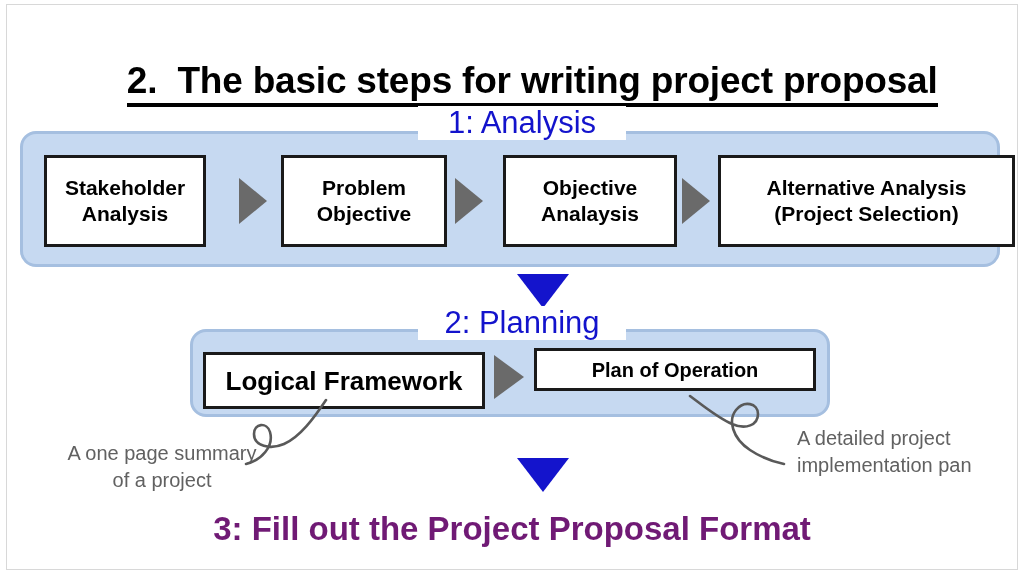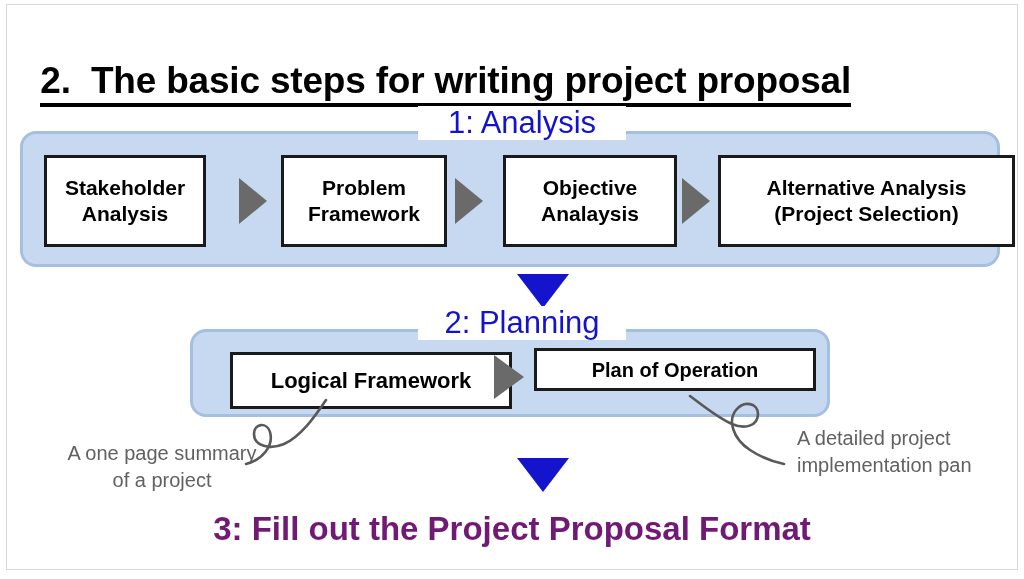--- a/index.html
+++ b/index.html
@@ -29,20 +29,21 @@
     box-sizing: border-box;
     pointer-events: none;
   }
 
   
   .title {
     position: absolute;
     left: 0;
     top: 18px;
     width: 1024px;
+    text-align: center;
     font-family: "Liberation Sans Narrow", "Liberation Sans", sans-serif;
     font-weight: bold;
     font-size: 37px;
     color: #000000;
     letter-spacing: -0.2px;
     white-space: pre;
   }
   .title .t-inner {
     display: inline-block;
     border-bottom: 4px solid #000000;
@@ -113,21 +114,21 @@
     z-index: 3;
   }
   .step-box .lbl { white-space: pre-line; display: block; }
 
   #box-stakeholder { left: 44px;  top: 155px; width: 162px; height: 92px; }
   #box-problem     { left: 281px; top: 155px; width: 166px; height: 92px; }
   #box-objective   { left: 503px; top: 155px; width: 174px; height: 92px; }
   #box-alternative { left: 718px; top: 155px; width: 297px; height: 92px; }
 
   #box-logframe    { left: 203px; top: 352px; width: 282px; height: 57px;
-                     font-size: 22px; margin-left: 27px; }
+                     font-size: 26px; }
   #box-planop      { left: 534px; top: 348px; width: 282px; height: 43px;
                      font-size: 20px; }
 
   
   .arrow-right {
     position: absolute;
     width: 0;
     height: 0;
     border-top: 23px solid transparent;
     border-bottom: 23px solid transparent;
@@ -210,21 +211,21 @@
 
   <div class="step-box" id="box-stakeholder">
     <span class="lbl">Stakeholder
 Analysis</span>
   </div>
 
   <div class="arrow-right" id="arrow-1"></div>
 
   <div class="step-box" id="box-problem">
     <span class="lbl">Problem
-Framework</span>
+Objective</span>
   </div>
 
   <div class="arrow-right" id="arrow-2"></div>
 
   <div class="step-box" id="box-objective">
     <span class="lbl">Objective
 Analaysis</span>
   </div>
 
   <div class="arrow-right" id="arrow-3"></div>

